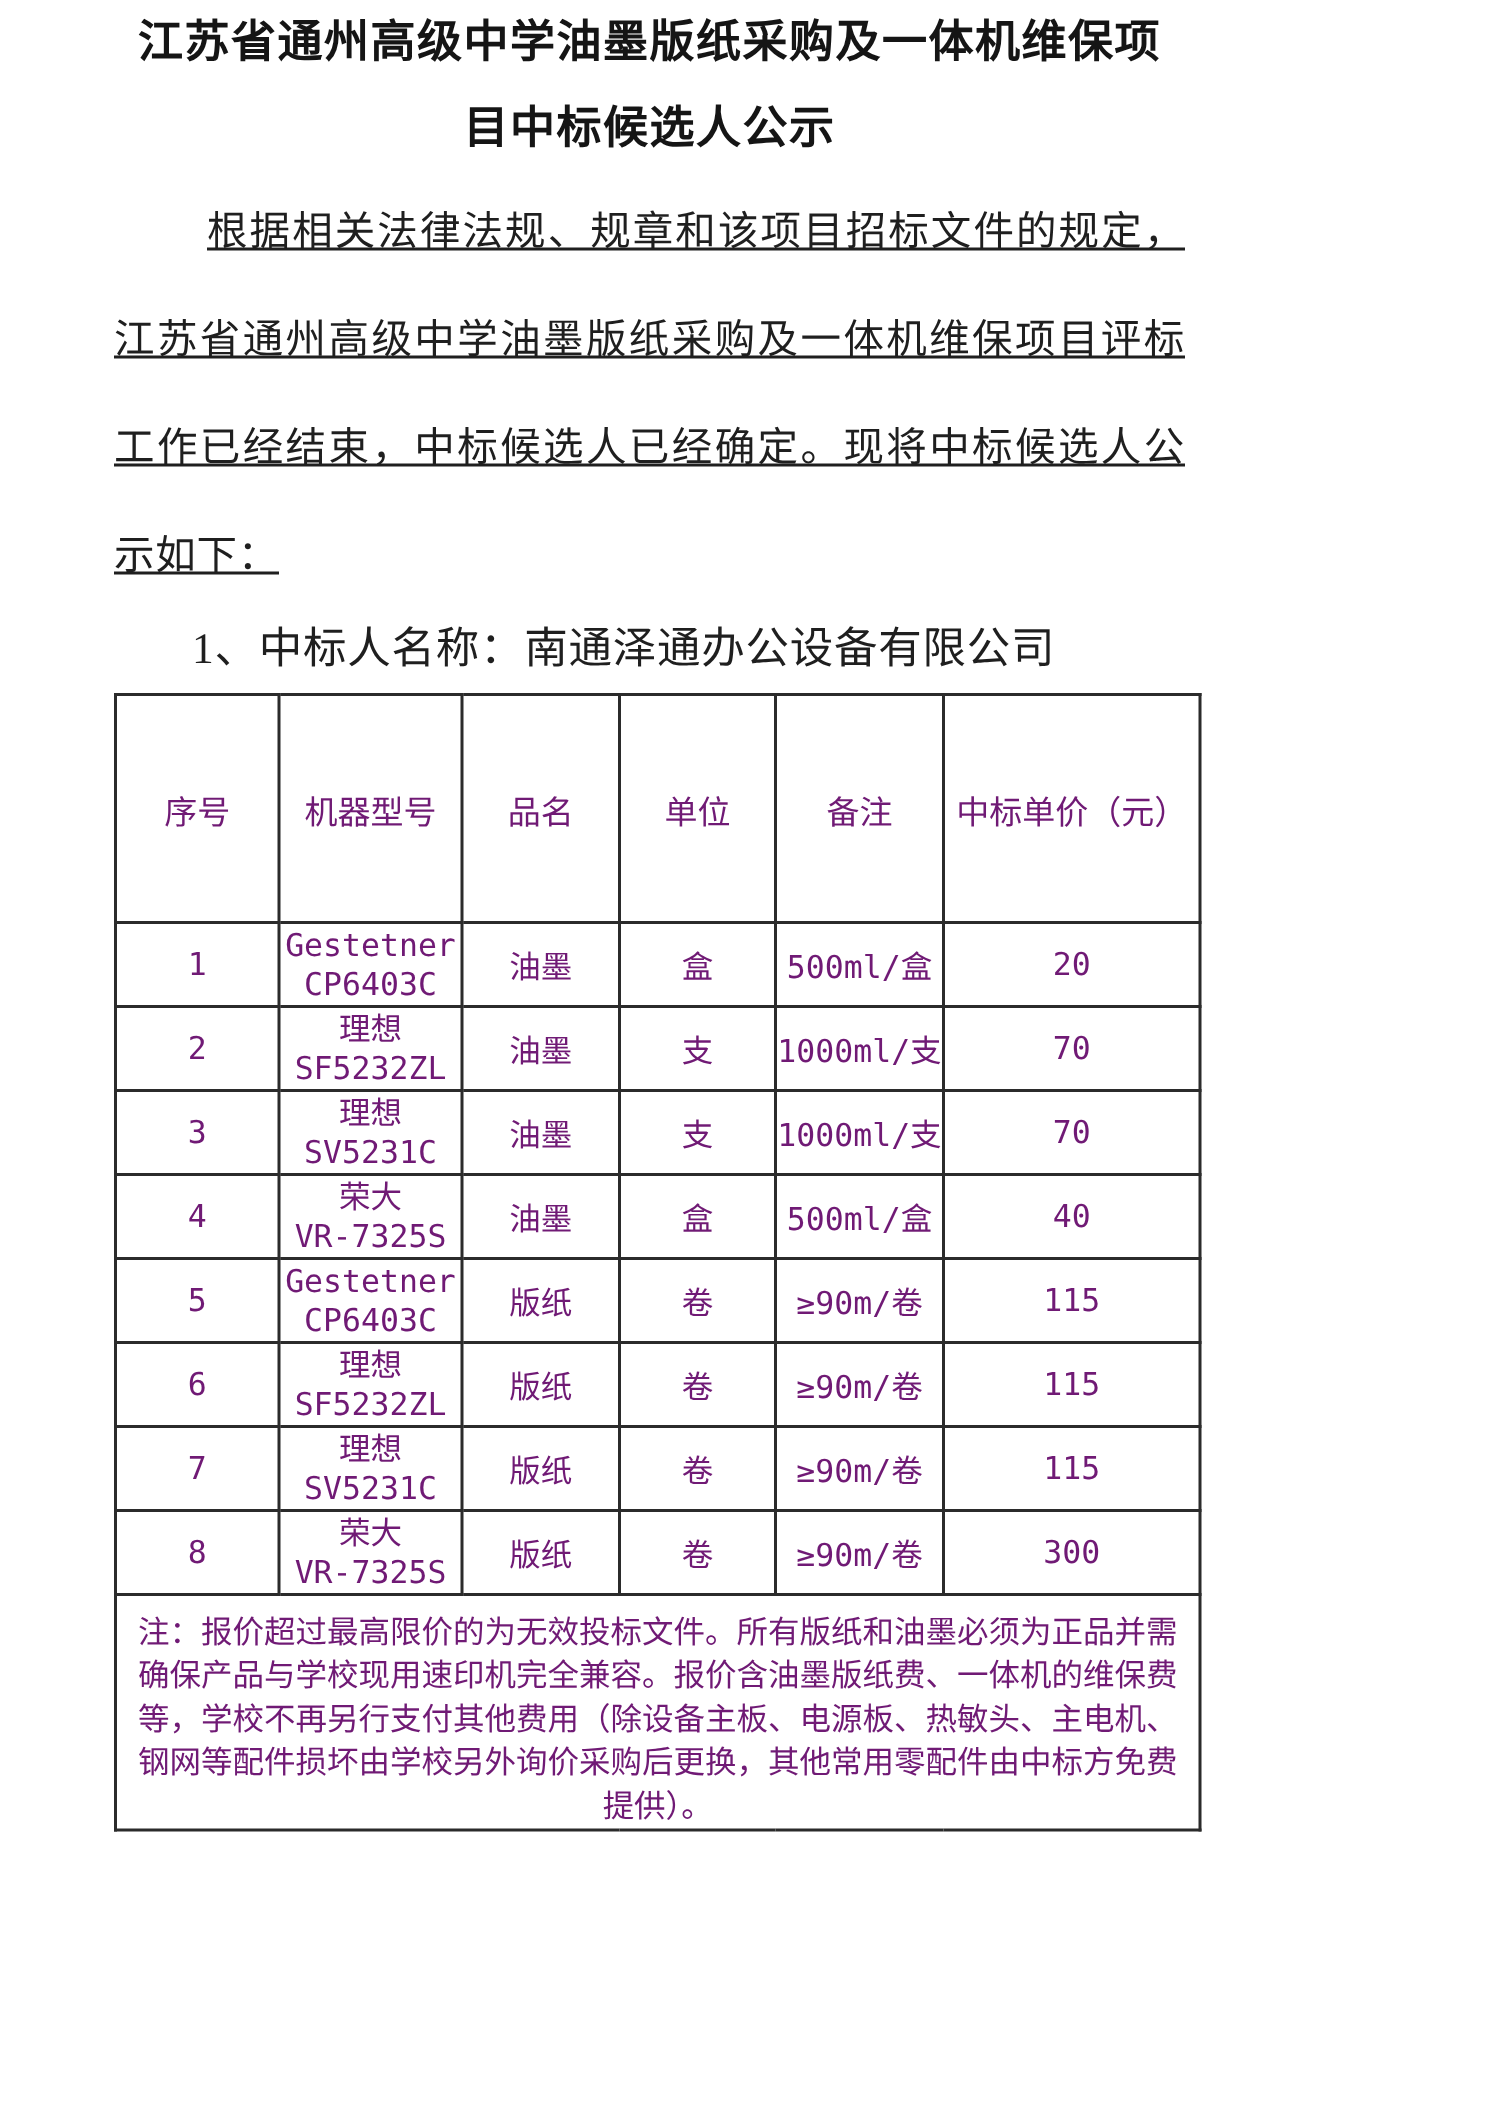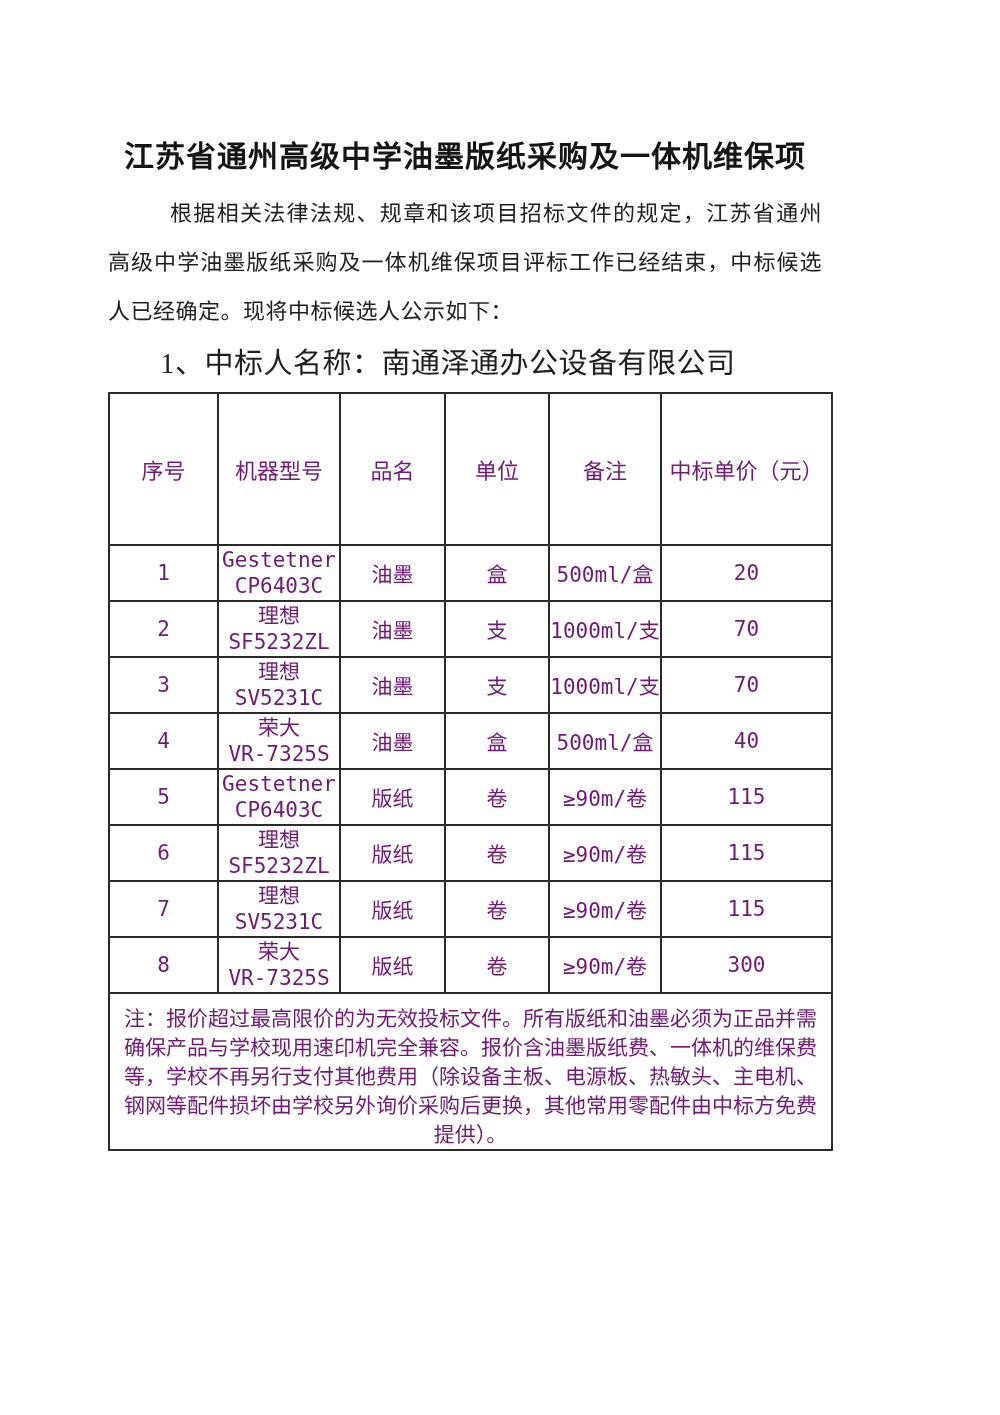--- a/index.html
+++ b/index.html
@@ -8,41 +8,41 @@
     background: #ffffff;
   }
   body {
     width: 1000px;
     min-height: 1415px;
     color: #1f1f1f;
     font-family: "Liberation Serif", "DejaVu Serif", serif;
   }
   .page {
     width: 714px;
-    margin-left: 108px;
-    padding-top: 128px;
+    margin-left: 76px;
     box-sizing: border-box;
   }
   .doc-title {
     margin: 0;
     text-align: center;
     font-family: "Liberation Sans", "DejaVu Sans", sans-serif;
     font-weight: bold;
     font-size: 30px;
     line-height: 57px;
     color: #151515;
     letter-spacing: 1px;
   }
   .intro {
     margin: 4px 0 0 0;
-    font-size: 22px;
-    line-height: 49px;
+    font-size: 27px;
+    line-height: 72px;
     text-align: justify;
     text-indent: 62px;
     letter-spacing: 0.5px;
+    text-decoration: underline;
   }
   .numbered-item {
     margin: 0;
     padding-left: 52px;
     font-size: 29px;
     line-height: 54px;
     letter-spacing: 0.5px;
   }
   table.price-table {
     margin-top: 2px;
@@ -87,20 +87,21 @@
     line-height: 29px;
   }
 </style>
 </head>
 <body>
 
 <div class="page">
 
   <h1 class="doc-title">
     <span>江苏省通州高级中学油墨版纸采购及一体机维保项</span><br>
+    <span>目中标候选人公示</span>
   </h1>
 
   <p class="intro">根据相关法律法规、规章和该项目招标文件的规定，江苏省通州高级中学油墨版纸采购及一体机维保项目评标工作已经结束，中标候选人已经确定。现将中标候选人公示如下：</p>
 
   <p class="numbered-item">1、中标人名称：南通泽通办公设备有限公司</p>
 
   <table class="price-table">
     <thead>
       <tr>
         <th class="col-serial">序号</th>

